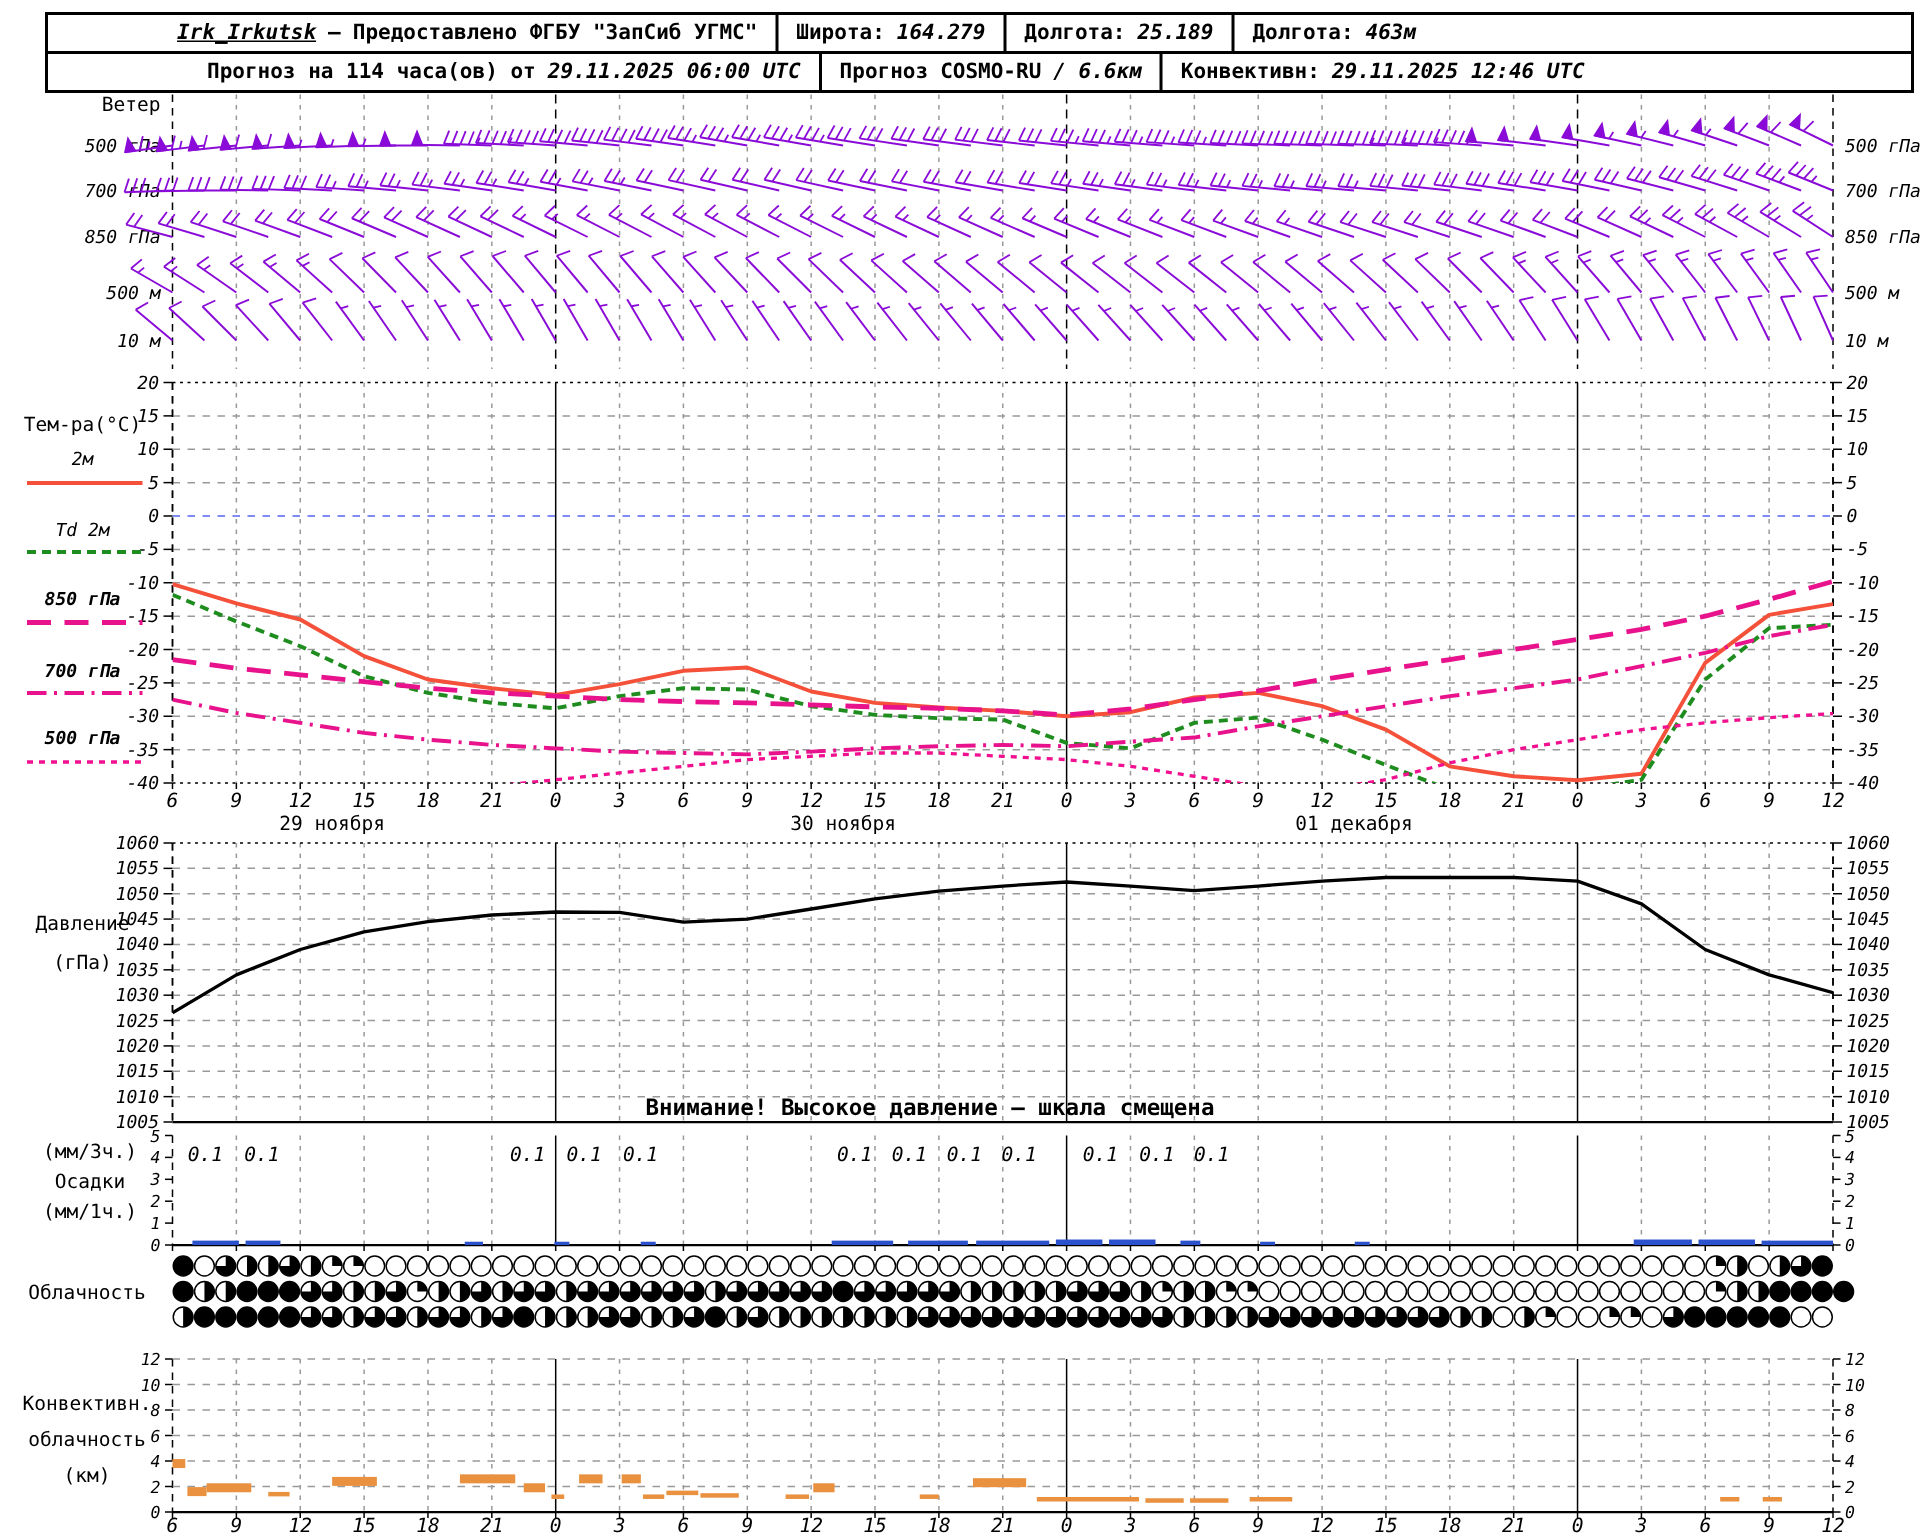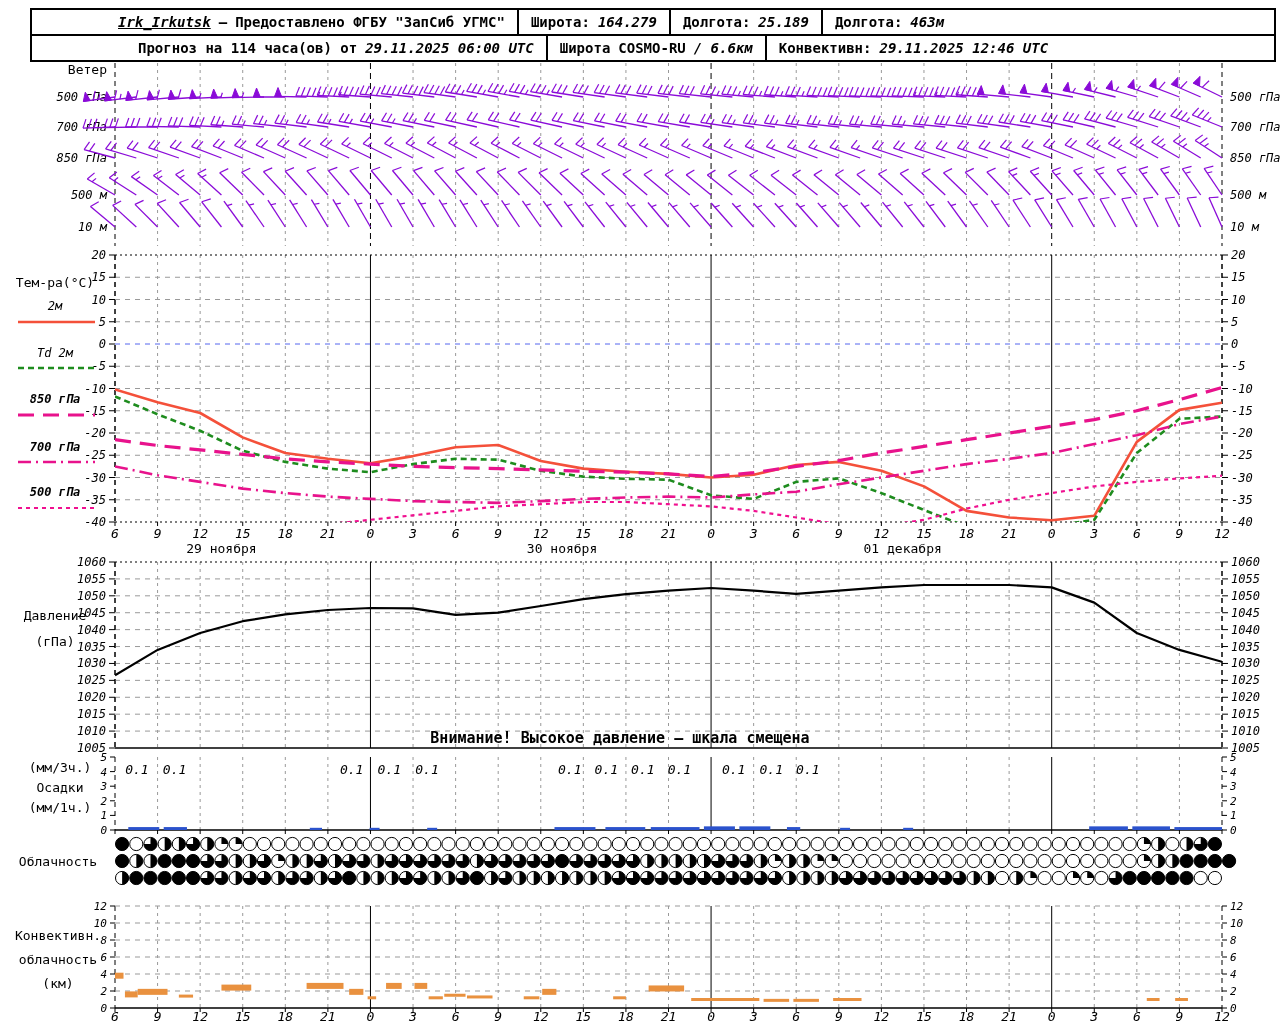--- a/index.html
+++ b/index.html
@@ -38,21 +38,21 @@
       <span class="gap"></span>
     <span class="val">463м</span>
   </div>
 
   <div class="hbox" style="top:34px;">
     <span style="width:80px;"></span>
     <span>Прогноз на 114 часа(ов) от</span>
       <span class="gap"></span>
     <span class="val">29.11.2025 06:00 UTC</span>
     <span class="sep"></span>
-    <span>Широта</span>
+    <span>Прогноз</span>
       <span class="gap"></span>
     <span>COSMO-RU</span>
       <span class="gap"></span>
     <span class="val">/ 6.6км</span>
     <span class="sep"></span>
     <span>Конвективн:</span>
       <span class="gap"></span>
     <span class="val">29.11.2025 12:46 UTC</span>
   </div>
 

